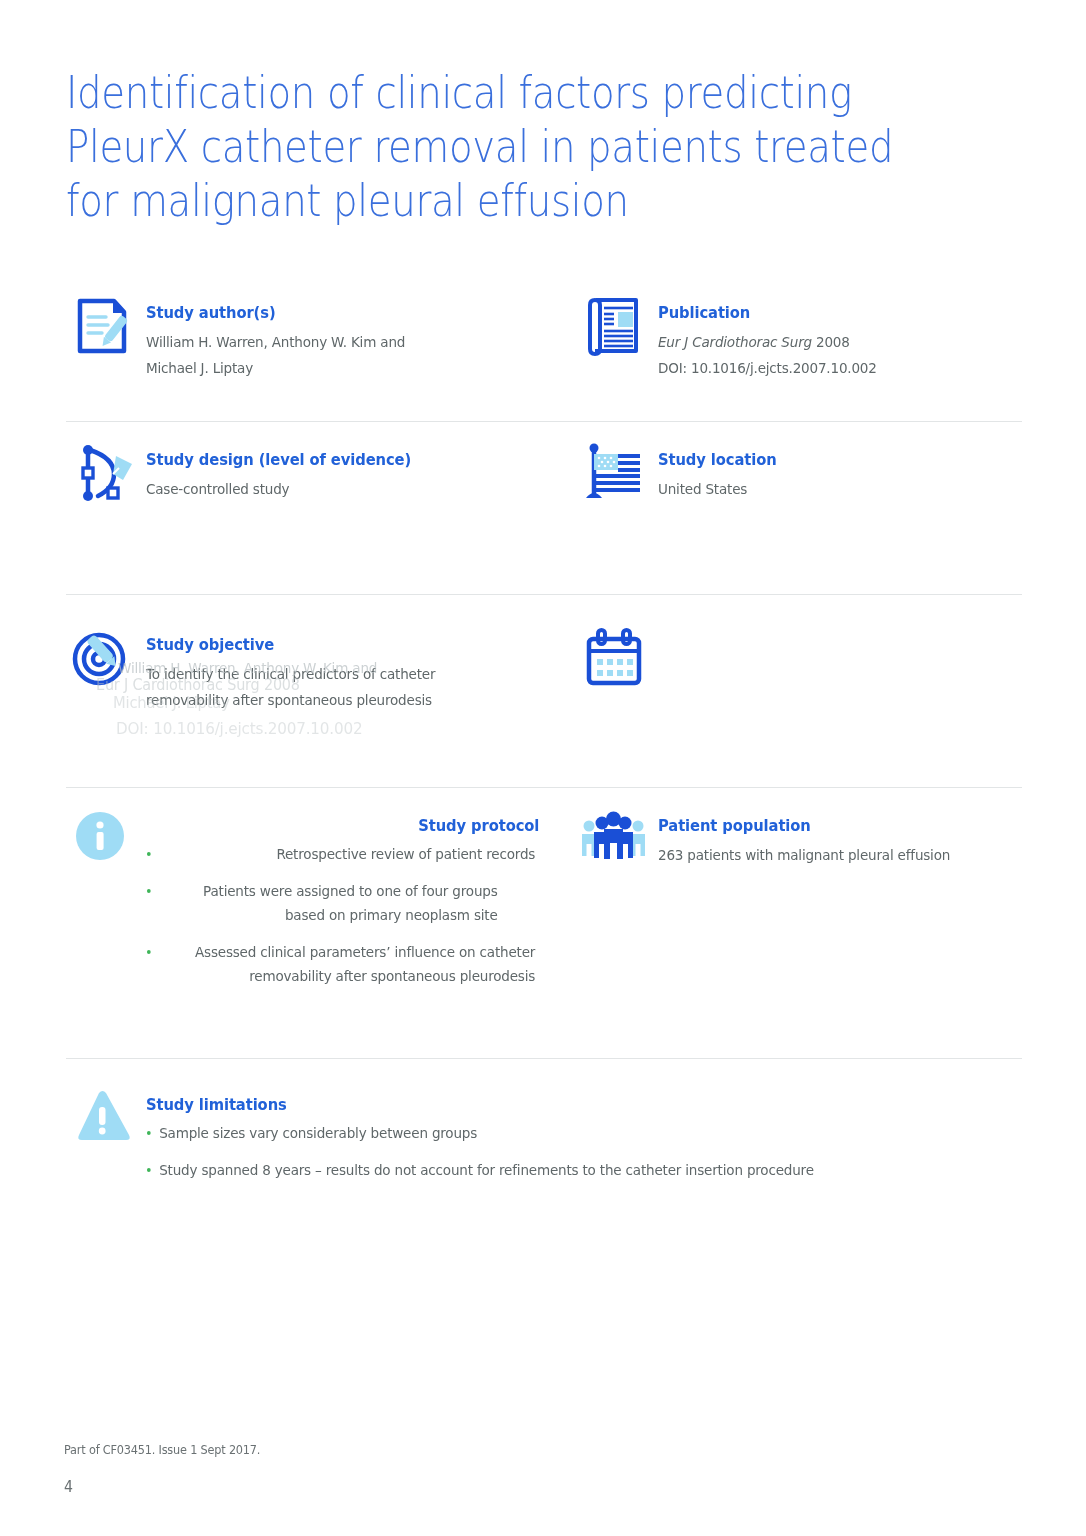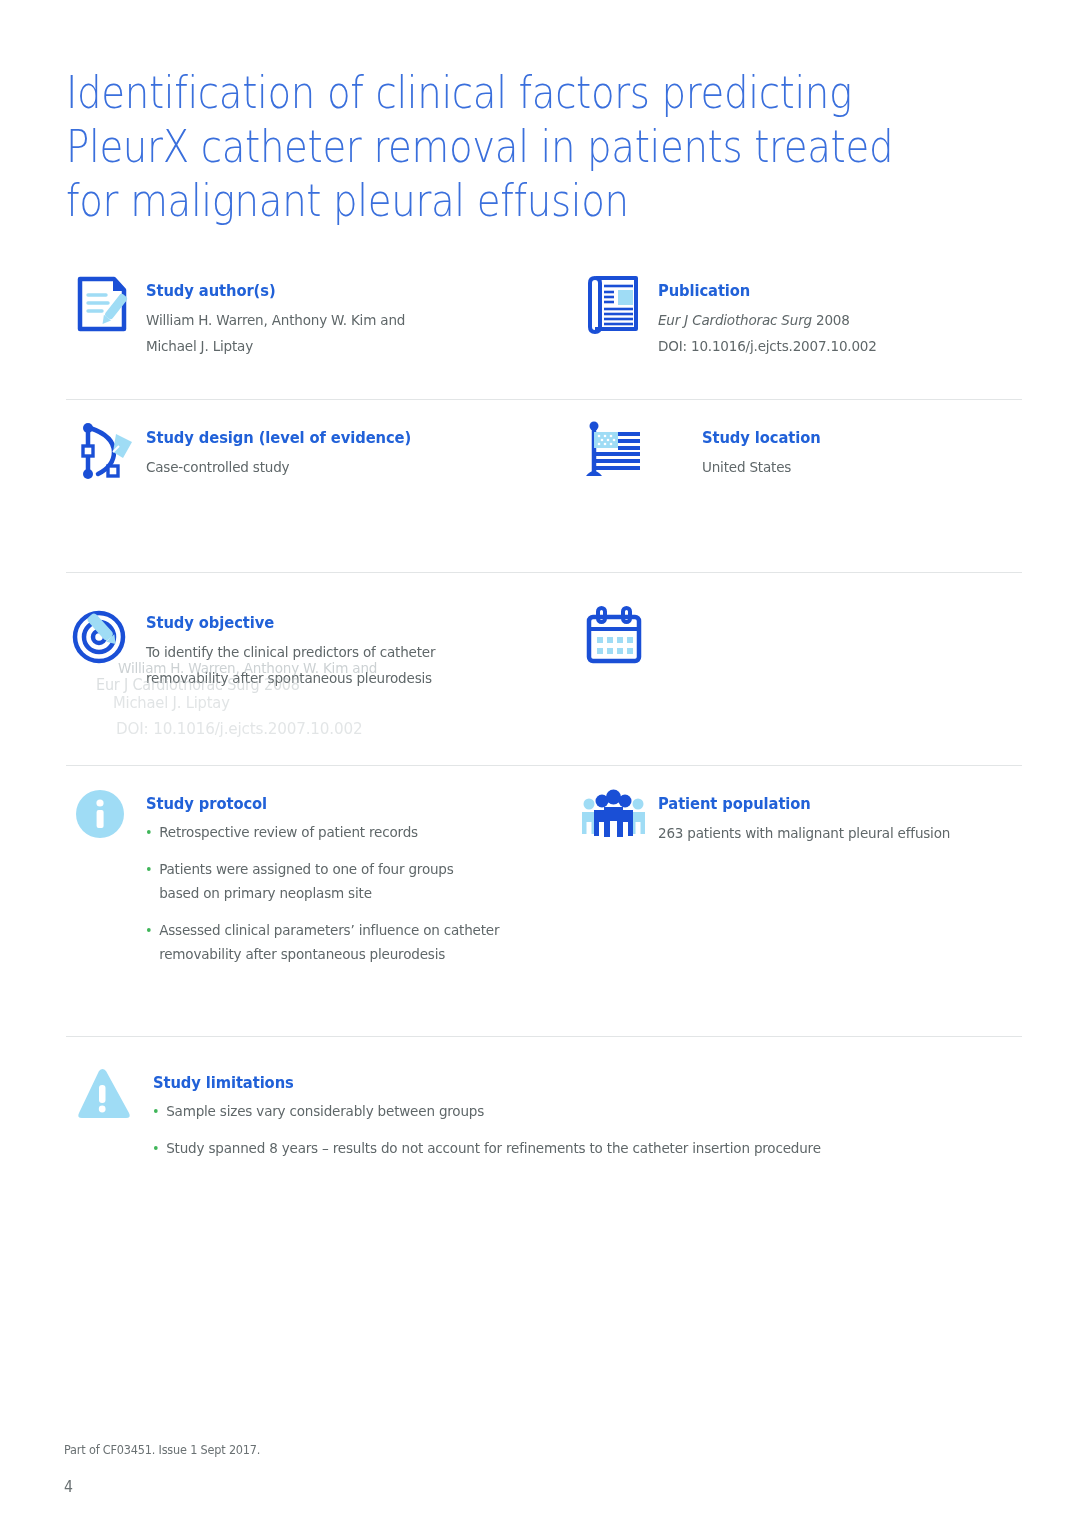--- a/index.html
+++ b/index.html
@@ -35,21 +35,21 @@
     line-height: 54px;
     letter-spacing: -0.4px;
     transform: scaleX(0.88);
     transform-origin: left top;
   }
 
   
   .rows {
     position: absolute;
     left: 66px;
-    top: 267px;
+    top: 289px;
     width: 956px;
   }
   .row {
     position: relative;
     display: flex;
     width: 956px;
   }
   .col {
     position: relative;
     display: flex;
@@ -270,21 +270,21 @@
               <path d="M47 40 L53 34" stroke="#ffffff" stroke-width="2"></path>
             </g>
           </svg>
         </div>
         <div class="block-body">
           <div class="block-title">Study design (level of evidence)</div>
           <div class="block-text">Case-controlled study</div>
         </div>
       </div>
 
-      <div class="col col-right" style="padding-top:14px;gap:44px;">
+      <div class="col col-right" style="padding-top:14px;">
         <div class="icon-wrap">
           <svg width="72" height="72" viewBox="0 0 72 72">
             <circle cx="16" cy="12" r="4.5" fill="#1a4fd6"></circle>
             <line x1="16" y1="14" x2="16" y2="60" stroke="#1a4fd6" stroke-width="4.5"></line>
             <path d="M8 62 q8 -10 16 0 Z" fill="#1a4fd6"></path>
             <rect x="16" y="18" width="24" height="16" fill="#9fdcf5"></rect>
             <g fill="#ffffff">
               <circle cx="21" cy="22" r="1.3"></circle>
                 <circle cx="27" cy="22" r="1.3"></circle>
                 <circle cx="33" cy="22" r="1.3"></circle>
@@ -356,21 +356,21 @@
           </svg>
         </div>
       </div>
 
     </div>
 
     <div class="divider"></div>
 
     <div class="row" style="height:270px;">
 
-      <div class="col col-left" style="padding-top:14px;">
+      <div class="col col-left" style="padding-top:14px;text-align:right;">
         <div class="icon-wrap">
           <svg width="72" height="72" viewBox="0 0 72 72">
             <circle cx="34" cy="34" r="24" fill="#9fdcf5"></circle>
             <circle cx="34" cy="23" r="3.6" fill="#ffffff"></circle>
             <rect x="30.6" y="30" width="7" height="18" rx="2" fill="#ffffff"></rect>
           </svg>
         </div>
         <div class="block-body">
           <div class="block-title">Study protocol</div>
           <ul class="bullets">
@@ -404,21 +404,21 @@
           <div class="block-title">Patient population</div>
           <div class="block-text">263 patients with malignant pleural effusion</div>
         </div>
       </div>
 
     </div>
 
     <div class="divider"></div>
 
     <div class="row" style="height:150px;">
-      <div class="col col-wide" style="padding-top:22px;gap:7px;">
+      <div class="col col-wide" style="padding-top:22px;">
         <div class="icon-wrap">
           <svg width="72" height="72" viewBox="0 0 72 72">
             <path d="M33 12 q3.5 -4 7 0 L63 54 q2.5 5 -3 5 H16 q-5.5 0 -3 -5 Z" fill="#9fdcf5"></path>
             <rect x="33" y="26" width="6.5" height="18" rx="3" fill="#ffffff"></rect>
             <circle cx="36.2" cy="50" r="3.4" fill="#ffffff"></circle>
           </svg>
         </div>
         <div class="block-body">
           <div class="block-title">Study limitations</div>
           <ul class="bullets">

